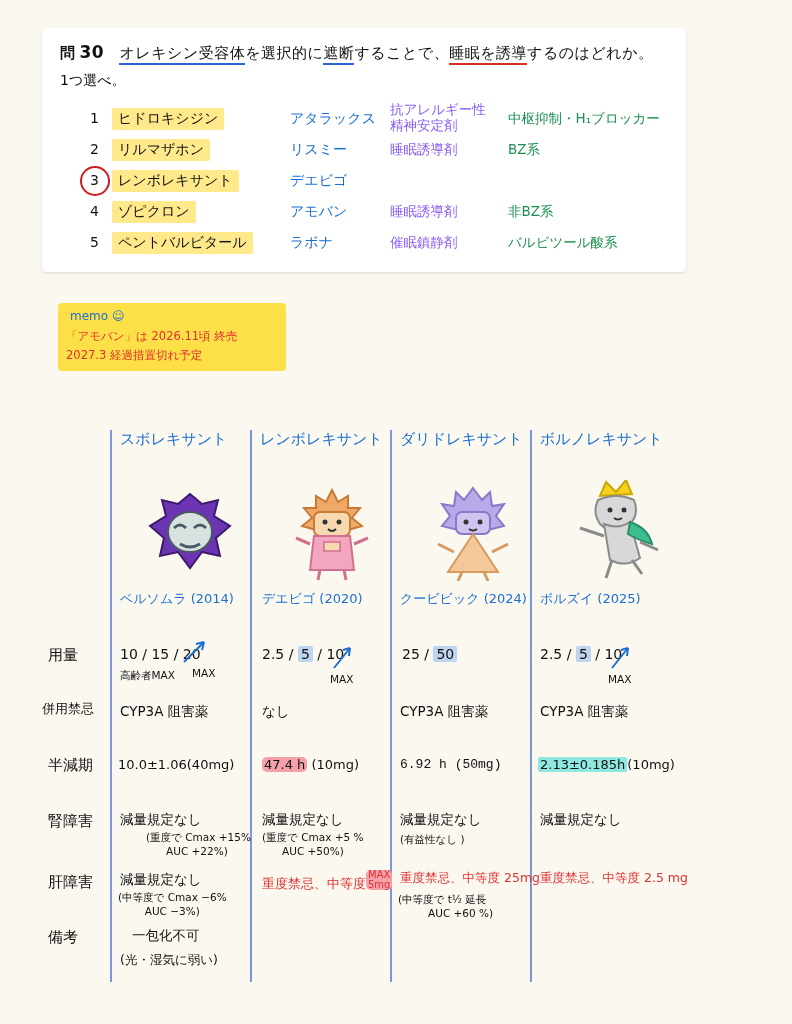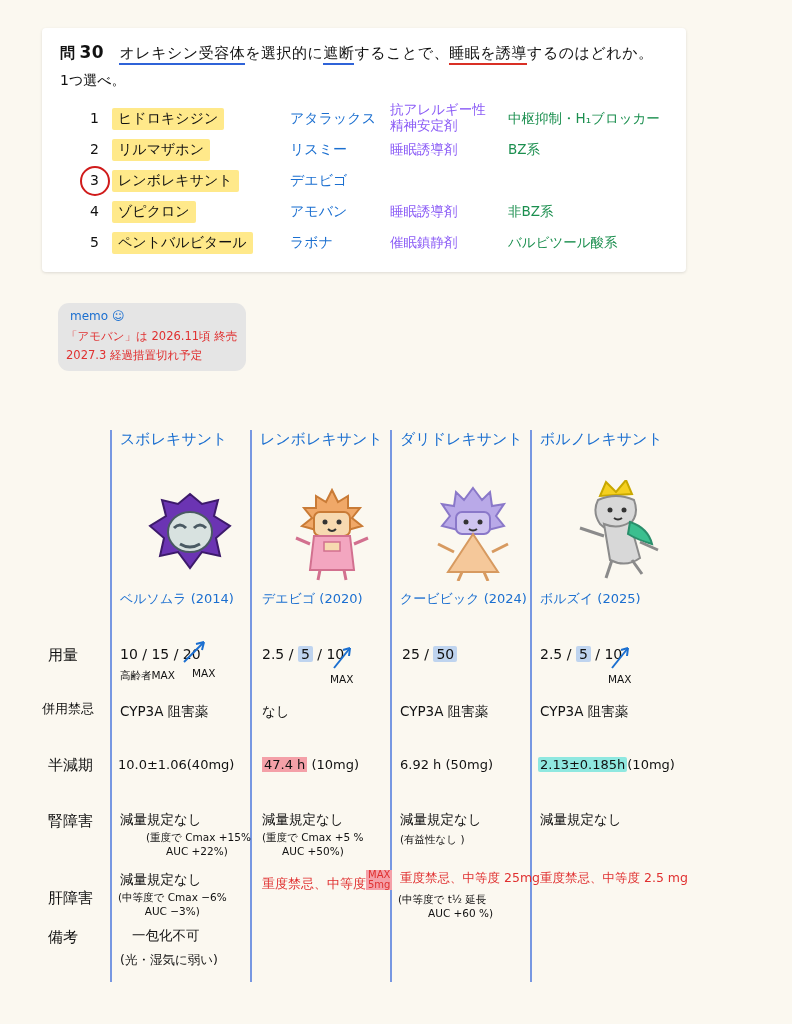--- a/index.html
+++ b/index.html
@@ -33,38 +33,38 @@
           font-family:"DejaVu Sans",sans-serif;}
   .cclass{position:absolute;left:330px;top:4px;font-size:13.5px;color:#8b5cf6;}
   .cnote{position:absolute;left:448px;top:4px;font-size:13.5px;color:#1b8f4f;}
   .circle-sel{
     position:absolute;left:20px;top:-2px;width:26px;height:26px;
     border:2.5px solid #d01b1b;border-radius:50%;
   }
 
   
   .memo{
-    position:absolute;left:58px;top:303px;width:188px;height:68px;
-    background:#e5e5e5;border-radius:11px;
+    position:absolute;left:58px;top:303px;width:228px;height:68px;
+    background:#fde047;border-radius:4px;
   }
   .memo .l1{position:absolute;left:12px;top:6px;font-size:12px;color:#1b6fd0;}
   .memo .l2{position:absolute;left:8px;top:26px;font-size:11.5px;color:#e03030;}
   .memo .l3{position:absolute;left:8px;top:45px;font-size:11.5px;color:#e03030;}
 
   
   .tbl{position:absolute;left:40px;top:430px;width:710px;height:560px;}
   .vline{position:absolute;top:0;width:2px;height:552px;background:#2f63d8;opacity:.65;}
   .colhead{position:absolute;top:0;font-size:15px;color:#1b6fd0;font-weight:normal;white-space:nowrap;}
   .brand{position:absolute;font-size:13px;color:#1b6fd0;white-space:nowrap;}
   .rowlabel{position:absolute;left:8px;font-size:15px;color:#111;white-space:nowrap;}
   .cell{position:absolute;font-size:12.5px;color:#111;white-space:nowrap;line-height:1.35;}
   .cell.red{color:#e03030;}
   .sub{font-size:10.5px;}
   .hl-blue{background:#bfd4ef;padding:0 3px;border-radius:2px;}
-  .hl-pink{background:#f4a0a8;padding:0 2px;border-radius:0;}
+  .hl-pink{background:#f4a0a8;padding:0 2px;border-radius:5px;}
   .hl-cyan{background:#8fe8e0;padding:0 2px;border-radius:2px;}
 
   
   .doodle{position:absolute;}
 </style>
 </head>
 <body>
 
 <div class="qcard">
   <div class="qhead">
@@ -182,21 +182,21 @@
 
   <div class="brand" style="left:80px;top:160px;">ベルソムラ (2014)</div>
   <div class="brand" style="left:222px;top:160px;">デエビゴ (2020)</div>
   <div class="brand" style="left:360px;top:160px;">クービビック (2024)</div>
   <div class="brand" style="left:500px;top:160px;">ボルズイ (2025)</div>
 
   <div class="rowlabel" style="top:216px;">用量</div>
   <div class="rowlabel" style="top:270px;font-size:13px;left:2px;">併用禁忌</div>
   <div class="rowlabel" style="top:326px;">半減期</div>
   <div class="rowlabel" style="top:382px;">腎障害</div>
-  <div class="rowlabel" style="top:443px;margin-top:16px;">肝障害</div>
+  <div class="rowlabel" style="top:443px;">肝障害</div>
   <div class="rowlabel" style="top:498px;">備考</div>
 
   <div class="cell" style="left:80px;top:215px;font-size:14px;">
     <span>10 / 15 / 20</span>
   </div>
   <div class="cell sub" style="left:80px;top:238px;">高齢者MAX</div>
   <div class="cell sub" style="left:152px;top:236px;">MAX</div>
   <svg class="doodle" style="left:138px;top:208px;" width="30" height="28">
       <path d="M26 4 L6 24" stroke="#1b6fd0" stroke-width="2" fill="none"></path>
       <path d="M26 4 L18 6 M26 4 L24 12" stroke="#1b6fd0" stroke-width="2" fill="none"></path>
@@ -234,21 +234,21 @@
   <div class="cell" style="left:360px;top:272px;font-size:13.5px;">CYP3A 阻害薬</div>
   <div class="cell" style="left:500px;top:272px;font-size:13.5px;">CYP3A 阻害薬</div>
 
   <div class="cell" style="left:78px;top:326px;font-size:13px;">
     <span>10.0±1.06</span><span>(40mg)</span>
   </div>
   <div class="cell" style="left:222px;top:326px;font-size:13px;">
     <span class="hl-pink">47.4 h</span>
     <span>(10mg)</span>
   </div>
-  <div class="cell" style="left:360px;top:326px;font-size:13px;">
+  <div class="cell" style="left:360px;top:326px;font-size:13px;font-family:Liberation Mono, monospace;">
     <span>6.92 h</span> <span>(50mg)</span>
   </div>
   <div class="cell" style="left:498px;top:326px;font-size:13px;">
     <span class="hl-cyan">2.13±0.185h</span><span>(10mg)</span>
   </div>
 
   <div class="cell" style="left:80px;top:380px;font-size:13.5px;">減量規定なし</div>
   <div class="cell sub" style="left:80px;top:400px;white-space:pre;margin-left:26px;">(重度で Cmax +15%
       AUC +22%)</div>
 

